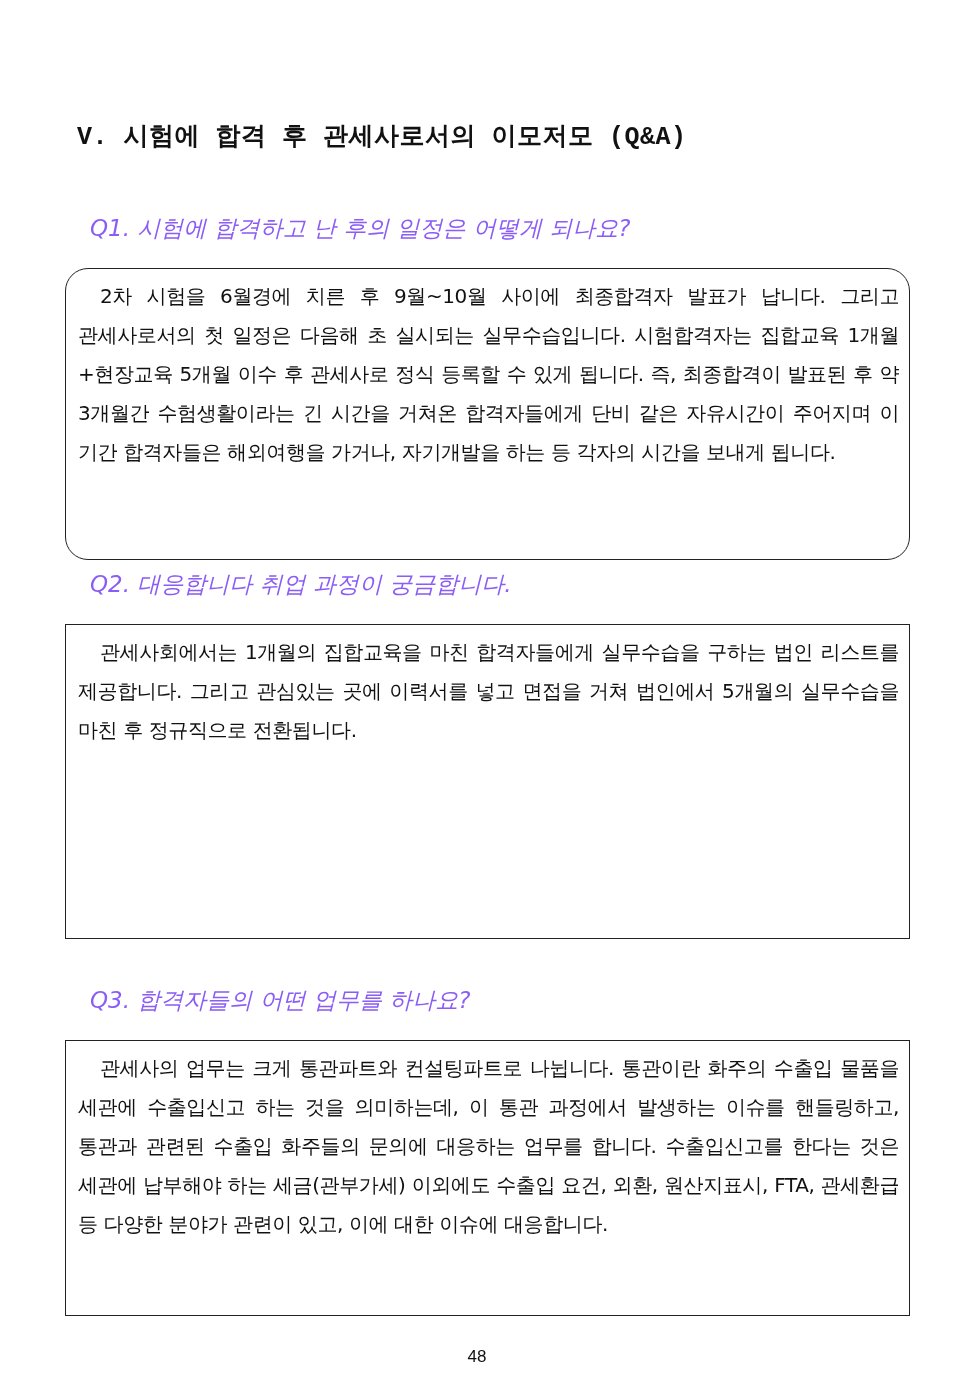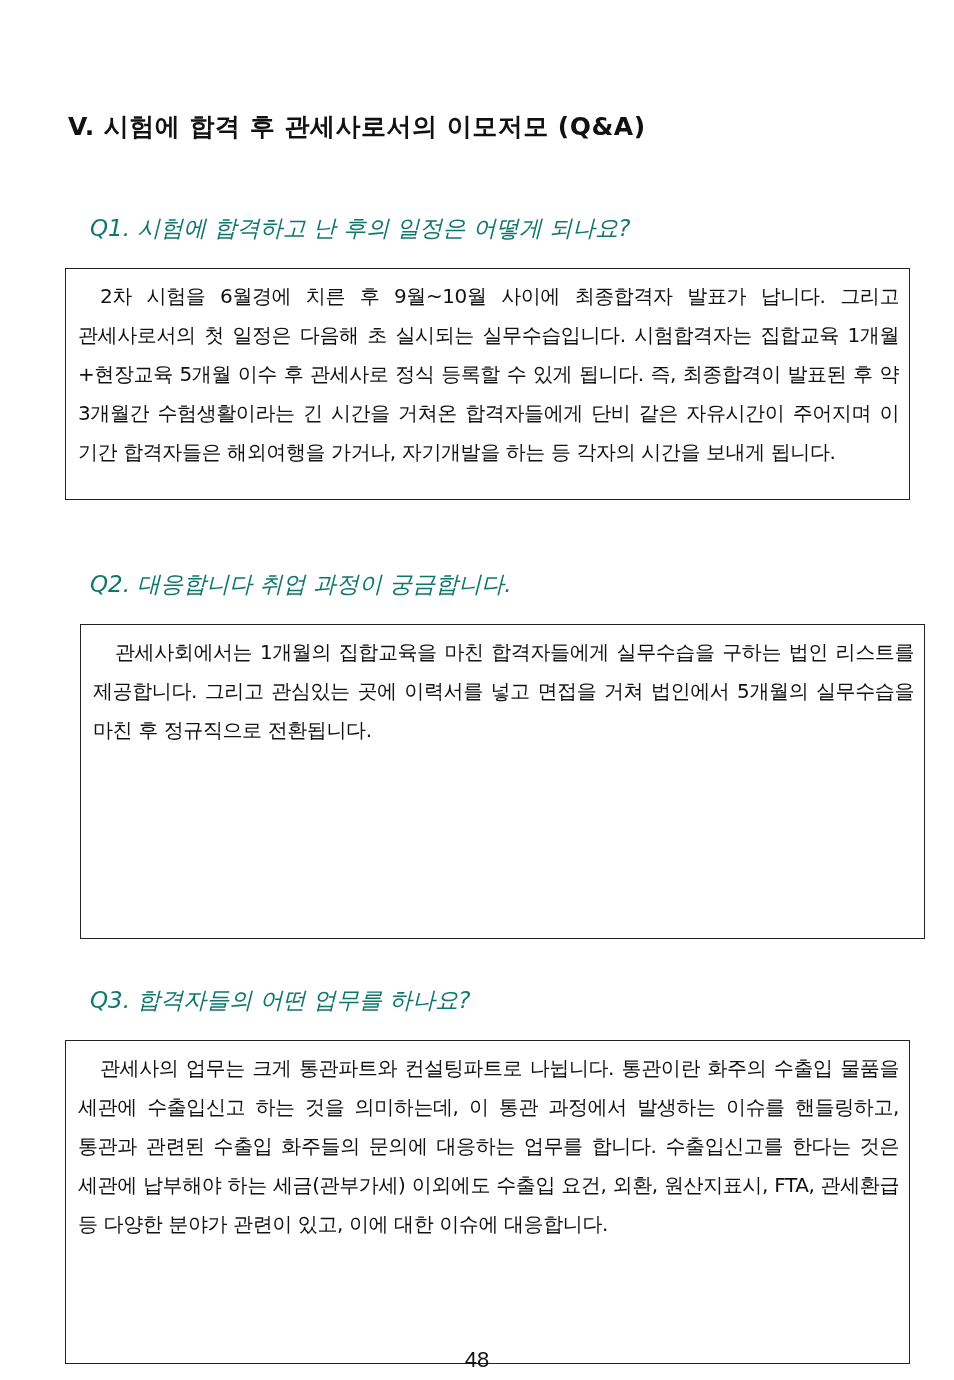--- a/index.html
+++ b/index.html
@@ -9,54 +9,54 @@
     color: #111111;
   }
   .section-title {
     position: absolute; left: 68px; top: 110px;
     font-size: 25px; font-weight: bold; letter-spacing: 0.5px;
     white-space: nowrap;
   }
   .question {
     position: absolute; left: 90px;
     font-size: 23px; font-style: italic; font-weight: normal;
-    white-space: nowrap; color: #0f766e;
+    white-space: nowrap; color: #8b5cf6;
   }
   .answer-box {
     position: absolute; left: 65px; width: 845px;
     border: 1.3px solid #222222; box-sizing: border-box;
     padding: 8px 10px 6px 12px;
   }
   .para {
     font-size: 20px; line-height: 39px; margin: 0;
     text-align: justify; text-align-last: left;
     word-break: keep-all; letter-spacing: -0.4px;
   }
   .para.indent { text-indent: 22px; }
   .para-gap { height: 39px; }
   .page-number {
     position: absolute; left: 0; width: 954px; top: 1347px;
-    text-align: center; font-size: 22px;
+    text-align: center; font-size: 17px;
     font-family: "Liberation Sans", sans-serif;
   }
 </style>
 </head>
 <body>
 
-<h1 class="section-title" style="margin:0;">V. 시험에 합격 후 관세사로서의 이모저모 (Q&amp;A)</h1>
+<h1 class="section-title" style="margin:9px;font-family:Liberation Mono, monospace;">V. 시험에 합격 후 관세사로서의 이모저모 (Q&amp;A)</h1>
 
 <div class="question" style="top:213px;">Q1. 시험에 합격하고 난 후의 일정은 어떻게 되나요?</div>
-<div class="answer-box" style="top:268px; height:232px;">
+<div class="answer-box" style="top:268px; height:292px;border-radius:23px;">
   <p class="para indent">2차 시험을 6월경에 치른 후 9월~10월 사이에 최종합격자 발표가 납니다. 그리고 관세사로서의 첫 일정은 다음해 초 실시되는 실무수습입니다. 시험합격자는 집합교육 1개월+현장교육 5개월 이수 후 관세사로 정식 등록할 수 있게 됩니다. 즉, 최종합격이 발표된 후 약 3개월간 수험생활이라는 긴 시간을 거쳐온 합격자들에게 단비 같은 자유시간이 주어지며 이 기간 합격자들은 해외여행을 가거나, 자기개발을 하는 등 각자의 시간을 보내게 됩니다.</p>
 </div>
 
 <div class="question" style="top:569px;">Q2. 대응합니다 취업 과정이 궁금합니다.</div>
-<div class="answer-box" style="top:624px; height:315px;margin-left:15px;">
+<div class="answer-box" style="top:624px; height:315px;">
   <p class="para indent">관세사회에서는 1개월의 집합교육을 마친 합격자들에게 실무수습을 구하는 법인 리스트를 제공합니다. 그리고 관심있는 곳에 이력서를 넣고 면접을 거쳐 법인에서 5개월의 실무수습을 마친 후 정규직으로 전환됩니다.</p>
   <div class="para-gap"></div>
 </div>
 
 <div class="question" style="top:985px;">Q3. 합격자들의 어떤 업무를 하나요?</div>
-<div class="answer-box" style="top:1040px; height:324px;">
+<div class="answer-box" style="top:1040px; height:276px;">
   <p class="para indent">관세사의 업무는 크게 통관파트와 컨설팅파트로 나뉩니다. 통관이란 화주의 수출입 물품을 세관에 수출입신고 하는 것을 의미하는데, 이 통관 과정에서 발생하는 이슈를 핸들링하고, 통관과 관련된 수출입 화주들의 문의에 대응하는 업무를 합니다. 수출입신고를 한다는 것은 세관에 납부해야 하는 세금(관부가세) 이외에도 수출입 요건, 외환, 원산지표시, FTA, 관세환급 등 다양한 분야가 관련이 있고, 이에 대한 이슈에 대응합니다.</p>
 </div>
 
 <div class="page-number">48</div>
 
 </body></html>

